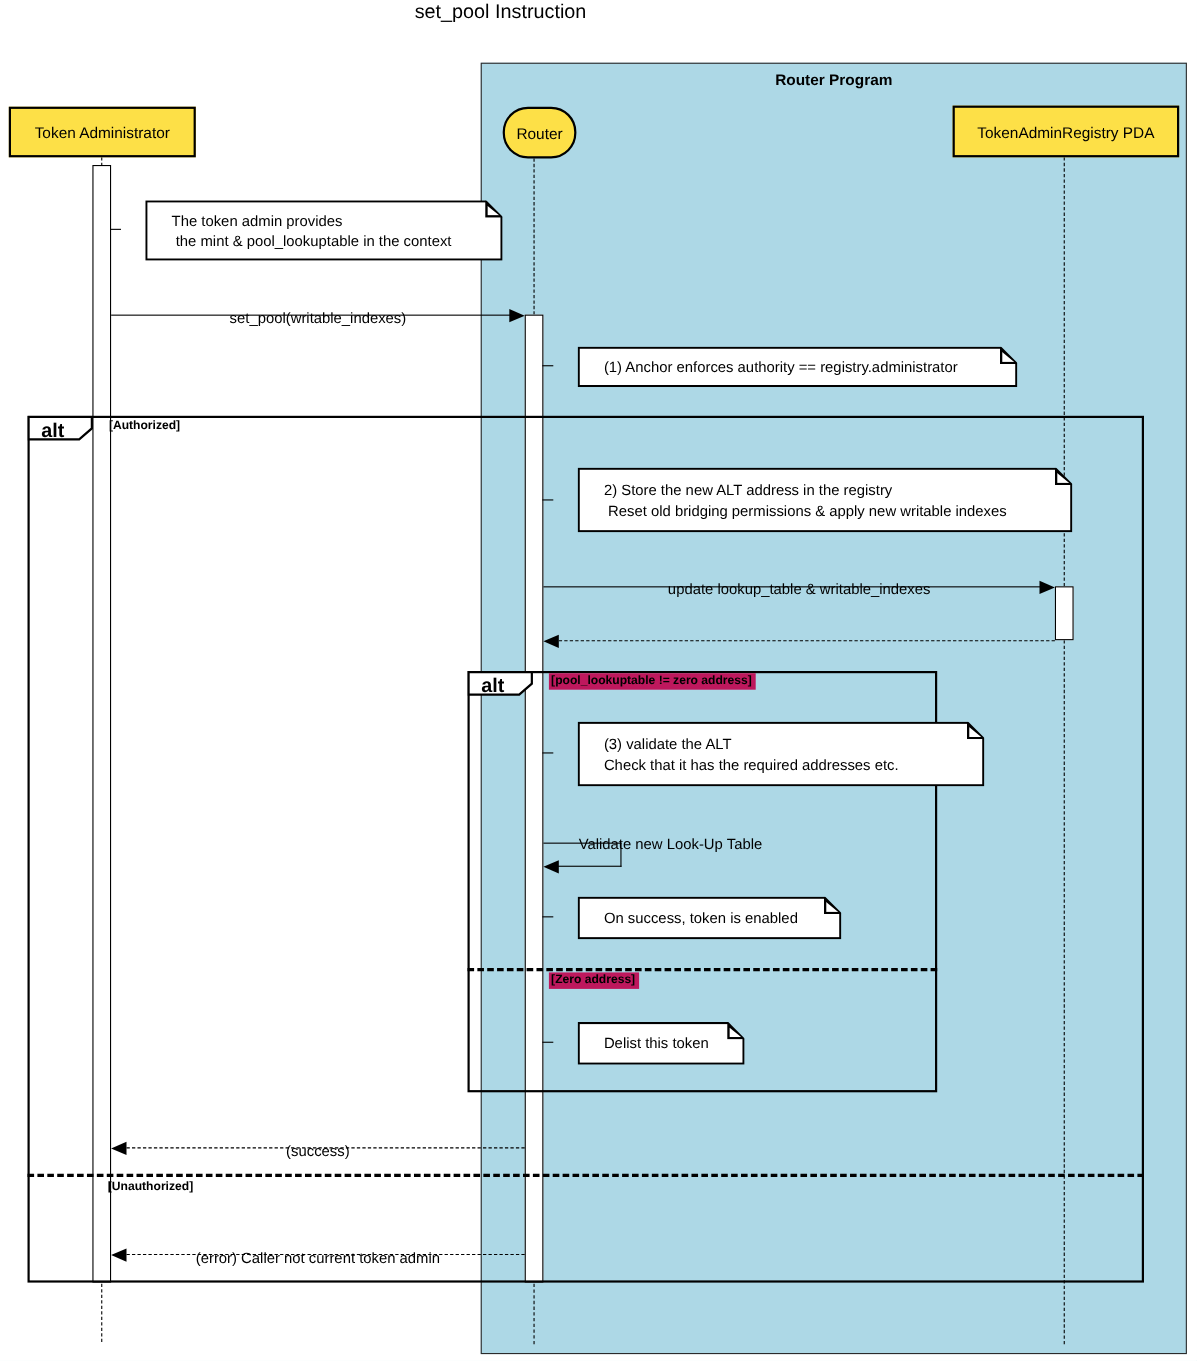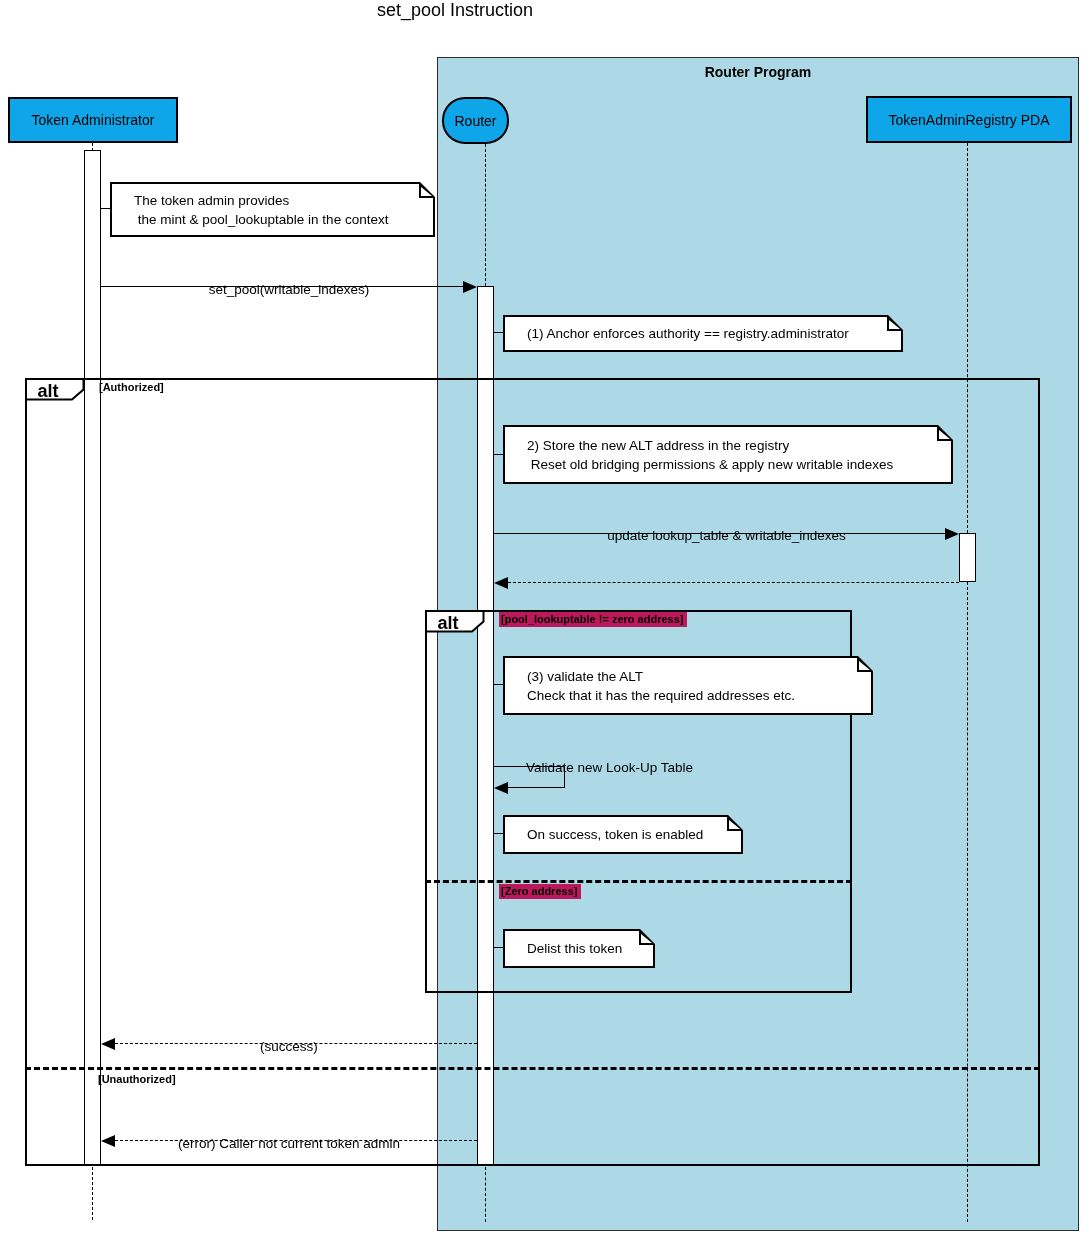--- a/index.html
+++ b/index.html
@@ -11,31 +11,31 @@
   
   .diagram-title{left:0;top:8;width:910px;text-align:center;font-size:18px;}
   
   .program-frame{left:437px;top:57px;width:642px;height:1174px;background:#ADD8E6;border:1.5px solid #2b2b2b;box-sizing:border-box;}
   .program-label{left:437px;top:64px;width:642px;text-align:center;font-weight:bold;font-size:14px;}
   
   .lifeline{border-left:1.5px dashed #000;width:0;}
   
   .activation{background:#fff;border:1.5px solid #000;box-sizing:border-box;width:17px;}
   
-  .participant{background:#0ea5e9;border:2.5px solid #000;box-sizing:border-box;
+  .participant{background:#fde047;border:2.5px solid #000;box-sizing:border-box;
     display:flex;align-items:center;justify-content:center;font-size:14px;text-align:right;}
   
   .frag-frame{border:2px solid #000;box-sizing:border-box;background:transparent;}
   .frag-pentagon{width:60px;height:23px;}
   .frag-op{font-size:18px;font-weight:bold;width:46px;text-align:center;}
   .guard{font-size:11px;font-weight:bold;white-space:pre;}
   .guard.hl{background:#be185d;padding:1px 4px 2px 2px;}
   .divider{height:0;border-top:3px dashed #000;}
   
-  .note{box-sizing:border-box;}
+  .note{box-sizing:border-box;margin-left:22px;}
   .n-border{position:absolute;inset:0;background:#000;
     clip-path:polygon(0 0,calc(100% - 15px) 0,100% 15px,100% 100%,0 100%);}
   .n-fill{position:absolute;inset:1.6px;background:#fff;
     clip-path:polygon(0 0,calc(100% - 14px) 0,100% 14px,100% 100%,0 100%);}
   .n-fold{position:absolute;top:0;right:0;width:16px;height:16px;}
   .n-fold .f1{position:absolute;inset:0;background:#000;clip-path:polygon(0 0,100% 100%,0 100%);}
   .n-fold .f2{position:absolute;left:2px;top:5px;width:11px;height:9px;background:#fff;clip-path:polygon(0 0,100% 100%,0 100%);}
   .n-text{position:absolute;left:24px;top:0;bottom:0;right:18px;display:flex;flex-direction:column;justify-content:center;
     font-size:13.5px;line-height:19px;}
   .n-text span{white-space:pre;display:block;}
@@ -87,21 +87,21 @@
     </svg>
     <div class="abs frag-op" style="left:0;top:3px;">alt</div>
   </div>
   <div class="abs guard hl" style="left:499px;top:612px;">[pool_lookuptable != zero address]</div>
   <div class="abs divider" style="left:425px;top:880px;width:427px;"></div>
   <div class="abs guard hl" style="left:499px;top:884px;">[Zero address]</div>
 
   <div class="abs participant" style="left:8px;top:97px;width:170px;height:46px;">
     <span>Token Administrator</span>
   </div>
-  <div class="abs participant" style="left:442px;top:97px;width:67px;height:47px;border-radius:23px;">
+  <div class="abs participant" style="left:457px;top:97px;width:67px;height:47px;border-radius:23px;">
     <span>Router</span>
   </div>
   <div class="abs participant" style="left:866px;top:96px;width:206px;height:47px;">
     <span>TokenAdminRegistry PDA</span>
   </div>
 
   <div class="abs connector" style="left:100px;top:208px;"></div>
   <div class="abs note" style="left:110px;top:182px;width:325px;height:55px;">
     <div class="n-border"></div>
     <div class="n-fill"></div>

